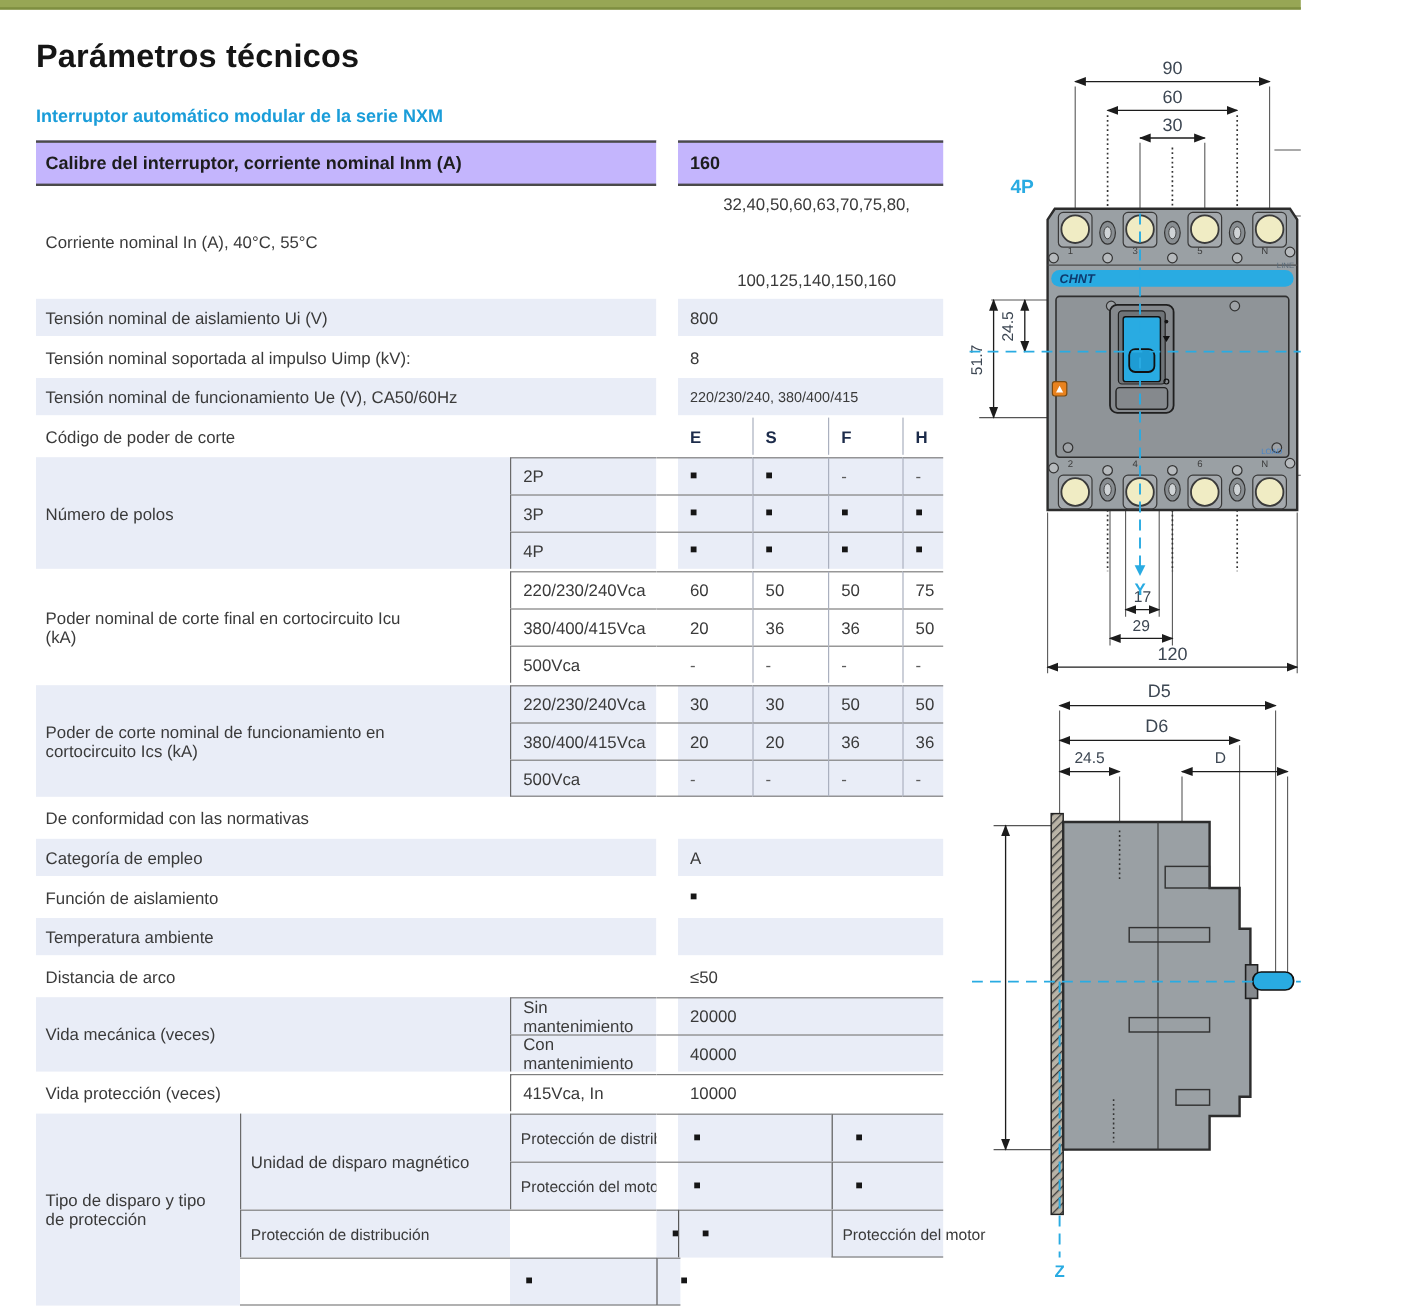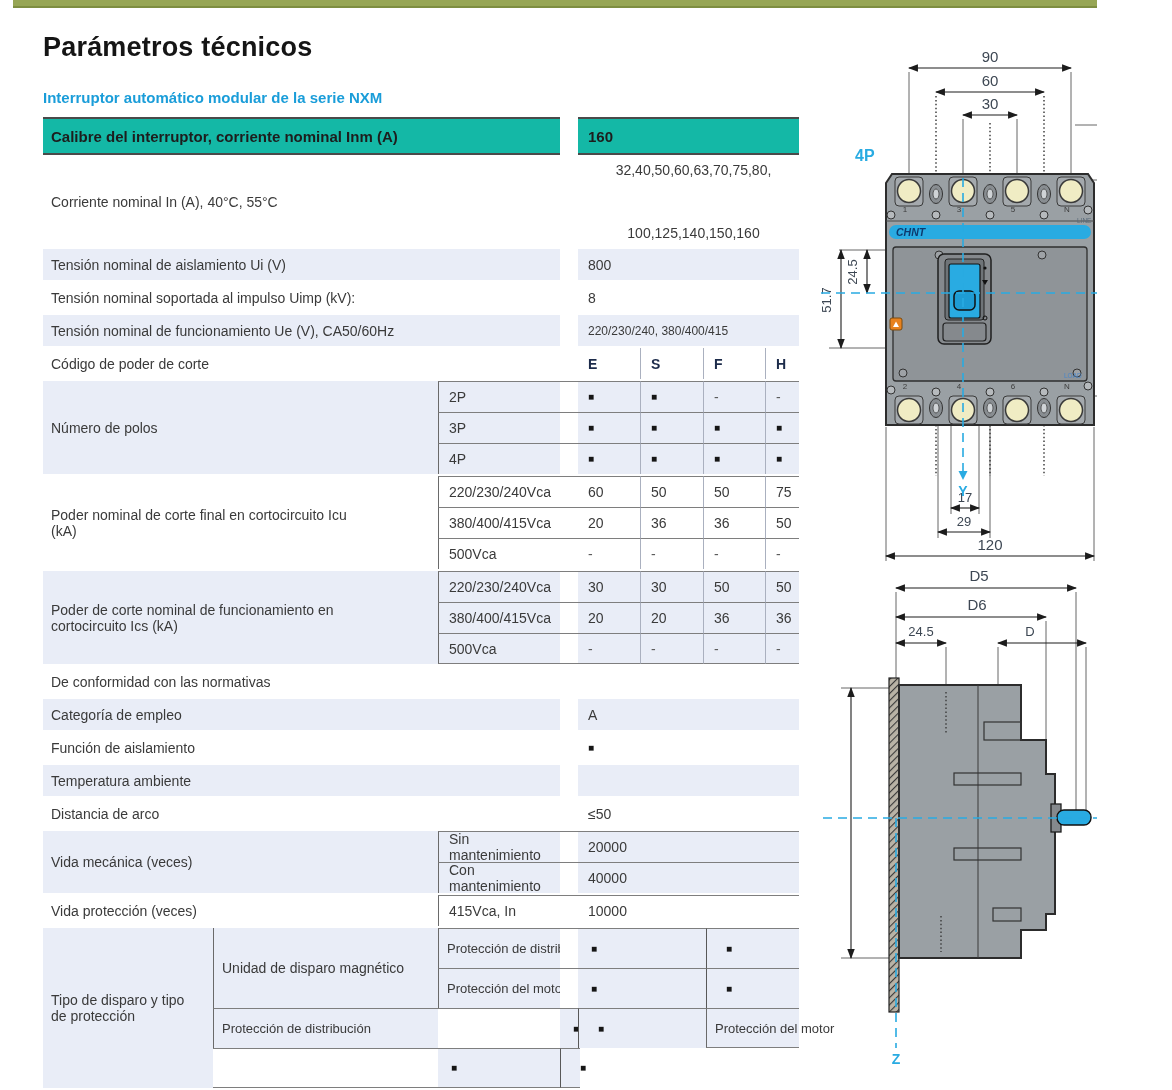--- a/index.html
+++ b/index.html
@@ -1,39 +1,39 @@
 <!DOCTYPE html>
 <html><head>
 <meta charset="utf-8">
 <style>
   * { box-sizing: border-box; margin: 0; padding: 0; }
   body { background:#fff; }
   .page { position:relative; width:1084px; height:1090px; background:#fff;
-          font-family:"Liberation Sans", sans-serif; overflow:hidden;margin-left:13px; }
+          font-family:"Liberation Sans", sans-serif; overflow:hidden; }
   .topbar { position:absolute; top:0; left:0; width:1172px; height:8px;
             background:#97a655; border-bottom:2px solid #7e8e41; }
   .content { position:absolute; left:30px; top:32px; width:756px; }
   .title { font-size:27px; font-weight:bold; color:#151515; letter-spacing:0.2px; }
   .subtitle { margin-top:26px; margin-bottom:11px; font-size:15px; font-weight:bold; color:#1a9dd9; }
 
   .tbl { width:756px; font-size:14px; color:#3a3a3a; }
   .grp + .grp { margin-top:2px; }
   .row, .ggrid { display:grid; }
   .g-a { grid-template-columns:517px 18px 221px; }
   .g-b { grid-template-columns:517px 18px 62px 63px 62px 34px; }
   .g-c { grid-template-columns:395px 122px 18px 62px 63px 62px 34px; grid-auto-rows:31px; }
   .g-d { grid-template-columns:395px 122px 18px 221px; grid-auto-rows:31px; }
   .g-e { grid-template-columns:170px 225px 122px 18px 128px 93px; grid-auto-rows:40px; }
   .c { display:flex; align-items:center; min-height:31px; padding-left:10px; }
   .lab { padding-left:8px; padding-right:10px; }
   .pr  { padding-right:82px; }
   .gap { background:#fff !important; padding:0; }
   .bgb .c { background:#e9edf7; }
   .bgw .c { background:#fff; }
-  .hdr .c { background:#14b8a6; border-top:2px solid #4a4a4a; border-bottom:2px solid #4a4a4a;
+  .hdr .c { background:#c4b5fd; border-top:2px solid #4a4a4a; border-bottom:2px solid #4a4a4a;
             font-weight:bold; color:#1d1d1d; font-size:15px; min-height:38px; }
   .hdr .gap { border:none; }
   .tall .c { min-height:90px; }
   .r31 .c { min-height:31px; }
   .bt { border-top:1px solid #7e7e7e; }
   .bb { border-bottom:1px solid #7e7e7e; }
   .vl { border-left:1px solid #aab0bf; }
   .sl { border-left:1px solid #6a6a6a; }
   .dl { border-left:1px solid #585858; }
   .colhead { font-weight:bold; color:#1c2b4a; }

